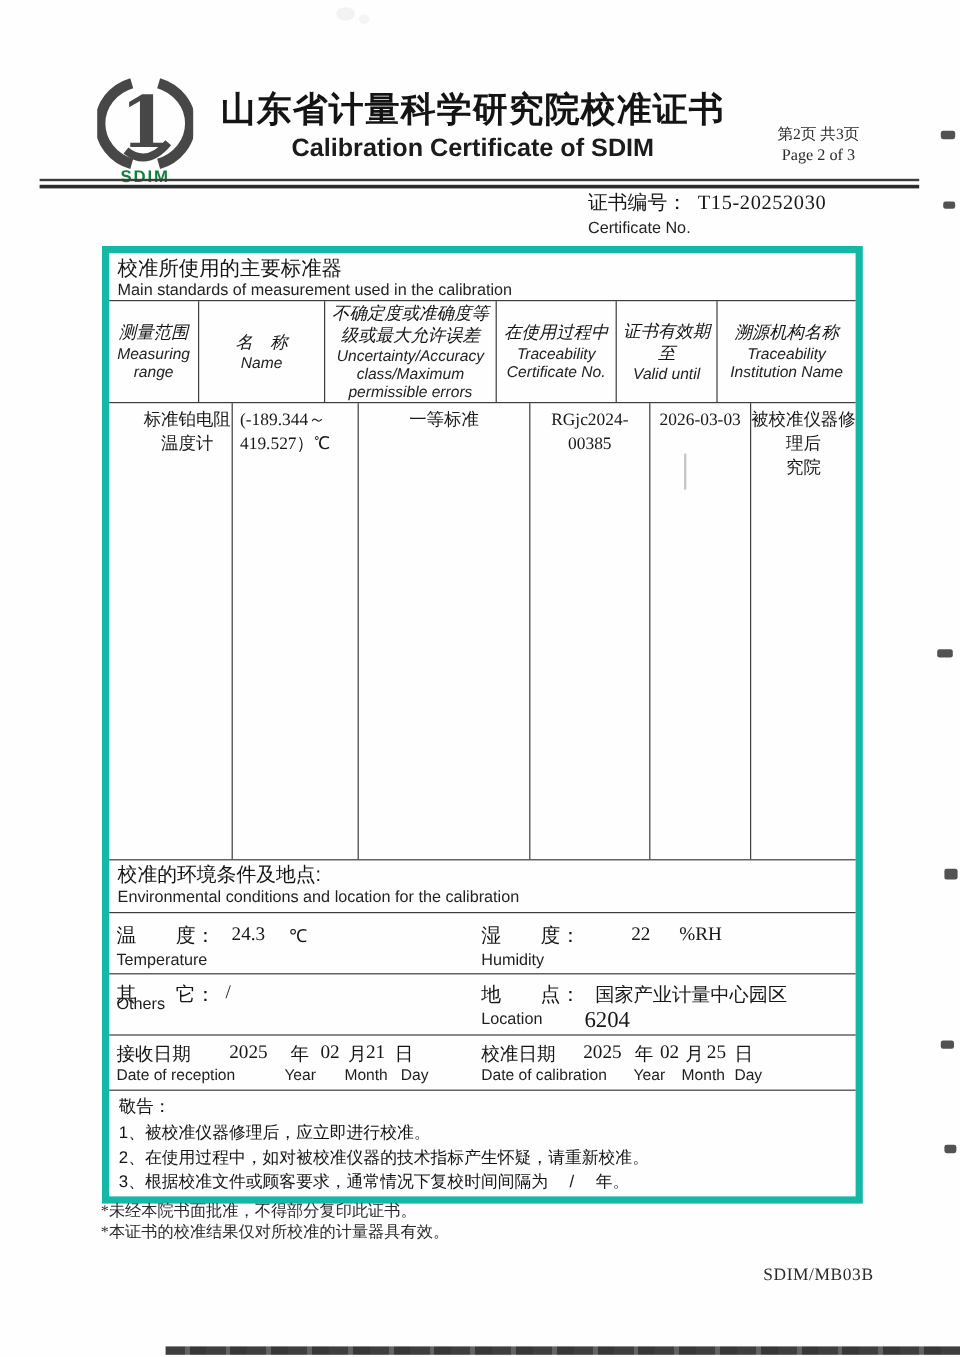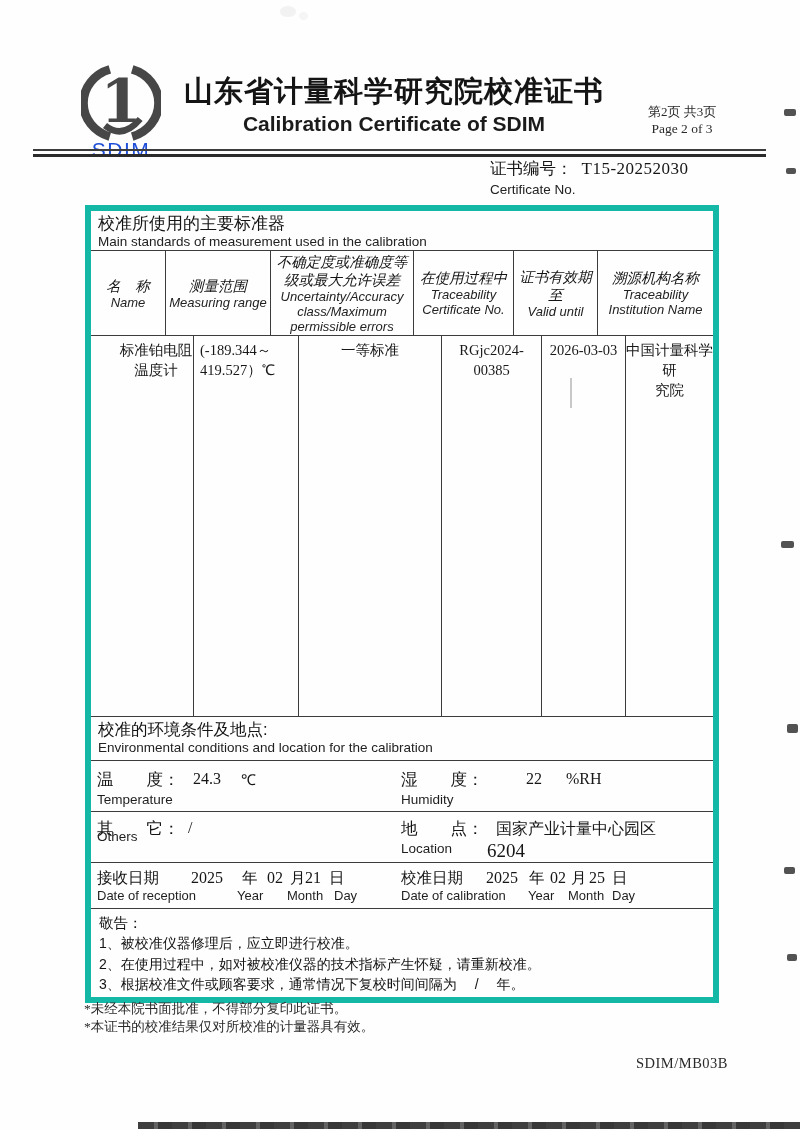--- a/index.html
+++ b/index.html
@@ -7,21 +7,21 @@
     position:relative; width:800px; height:1131px; margin:0 auto;
     background:#fefefe; overflow:hidden; color:#1c1c1c;
     font-family:"Liberation Sans", sans-serif;
   }
   .abs{position:absolute;}
   .serif{font-family:"Liberation Serif", serif;}
   .sans{font-family:"Liberation Sans", sans-serif;}
 
   
   .logo-wrap{left:72px; top:64px; width:98px; text-align:center;}
-  .logo-text{font-weight:normal; font-size:21px; letter-spacing:1.5px; color:#1d4ed8; margin-top:-8px;}
+  .logo-text{font-weight:bold; font-size:14px; letter-spacing:1.5px; color:#15803d; margin-top:-8px;}
   .title-cn{left:168px; top:72px; width:452px; text-align:center;
     font-size:29px; font-weight:bold; letter-spacing:1px;
     font-family:"Liberation Serif", serif; color:#141414;}
   .title-en{left:168px; top:112px; width:452px; text-align:center;
     font-size:21px; font-weight:bold; color:#1b1b1b;}
   .page-info{left:628px; top:103px; width:108px; text-align:center; line-height:17px;}
   .page-info .cn{font-size:13px; font-family:"Liberation Serif", serif; color:#2a2a2a;}
   .page-info .en{font-size:13.5px; font-family:"Liberation Serif", serif; color:#2a2a2a;}
   .rule{left:33px; top:149px; width:733px; height:3px;
     border-top:2px solid #3c3c3c; border-bottom:3px solid #2b2b2b;}
@@ -111,26 +111,26 @@
 
   <div class="abs tbl">
 
     <div class="tbl-title row-b">
       <div class="cn">校准所使用的主要标准器</div>
       <div class="en">Main standards of measurement used in the calibration</div>
     </div>
 
     <div class="grid hrow row-b">
       <div class="c">
+        <div class="cn pre">测量范围</div>
+        <div class="en">Measuring range</div>
+      </div>
+      <div class="c">
         <div class="cn pre">名　称</div>
         <div class="en">Name</div>
-      </div>
-      <div class="c">
-        <div class="cn pre">测量范围</div>
-        <div class="en">Measuring range</div>
       </div>
       <div class="c">
         <div class="cn pre">不确定度或准确度等
 级或最大允许误差</div>
         <div class="en">Uncertainty/Accuracy class/Maximum permissible errors</div>
       </div>
       <div class="c">
         <div class="cn pre">在使用过程中</div>
         <div class="en">Traceability Certificate No.</div>
       </div>
@@ -146,21 +146,21 @@
     </div>
 
     <div class="grid drow row-b">
       <div class="c pre">标准铂电阻
 温度计</div>
       <div class="c left pre">(-189.344～
 419.527）℃</div>
       <div class="c">一等标准</div>
       <div class="c">RGjc2024-00385</div>
       <div class="c">2026-03-03</div>
-      <div class="c pre">中国计量科学研
+      <div class="c pre">被校准仪器修理后
 究院</div>
     </div>
 
     <div class="env-title row-b">
       <div class="cn">校准的环境条件及地点:</div>
       <div class="en">Environmental conditions and location for the calibration</div>
     </div>
 
     <div class="frow r-temp row-b">
       <span class="lab" style="left:6px; top:8px;">温　　度：</span>

